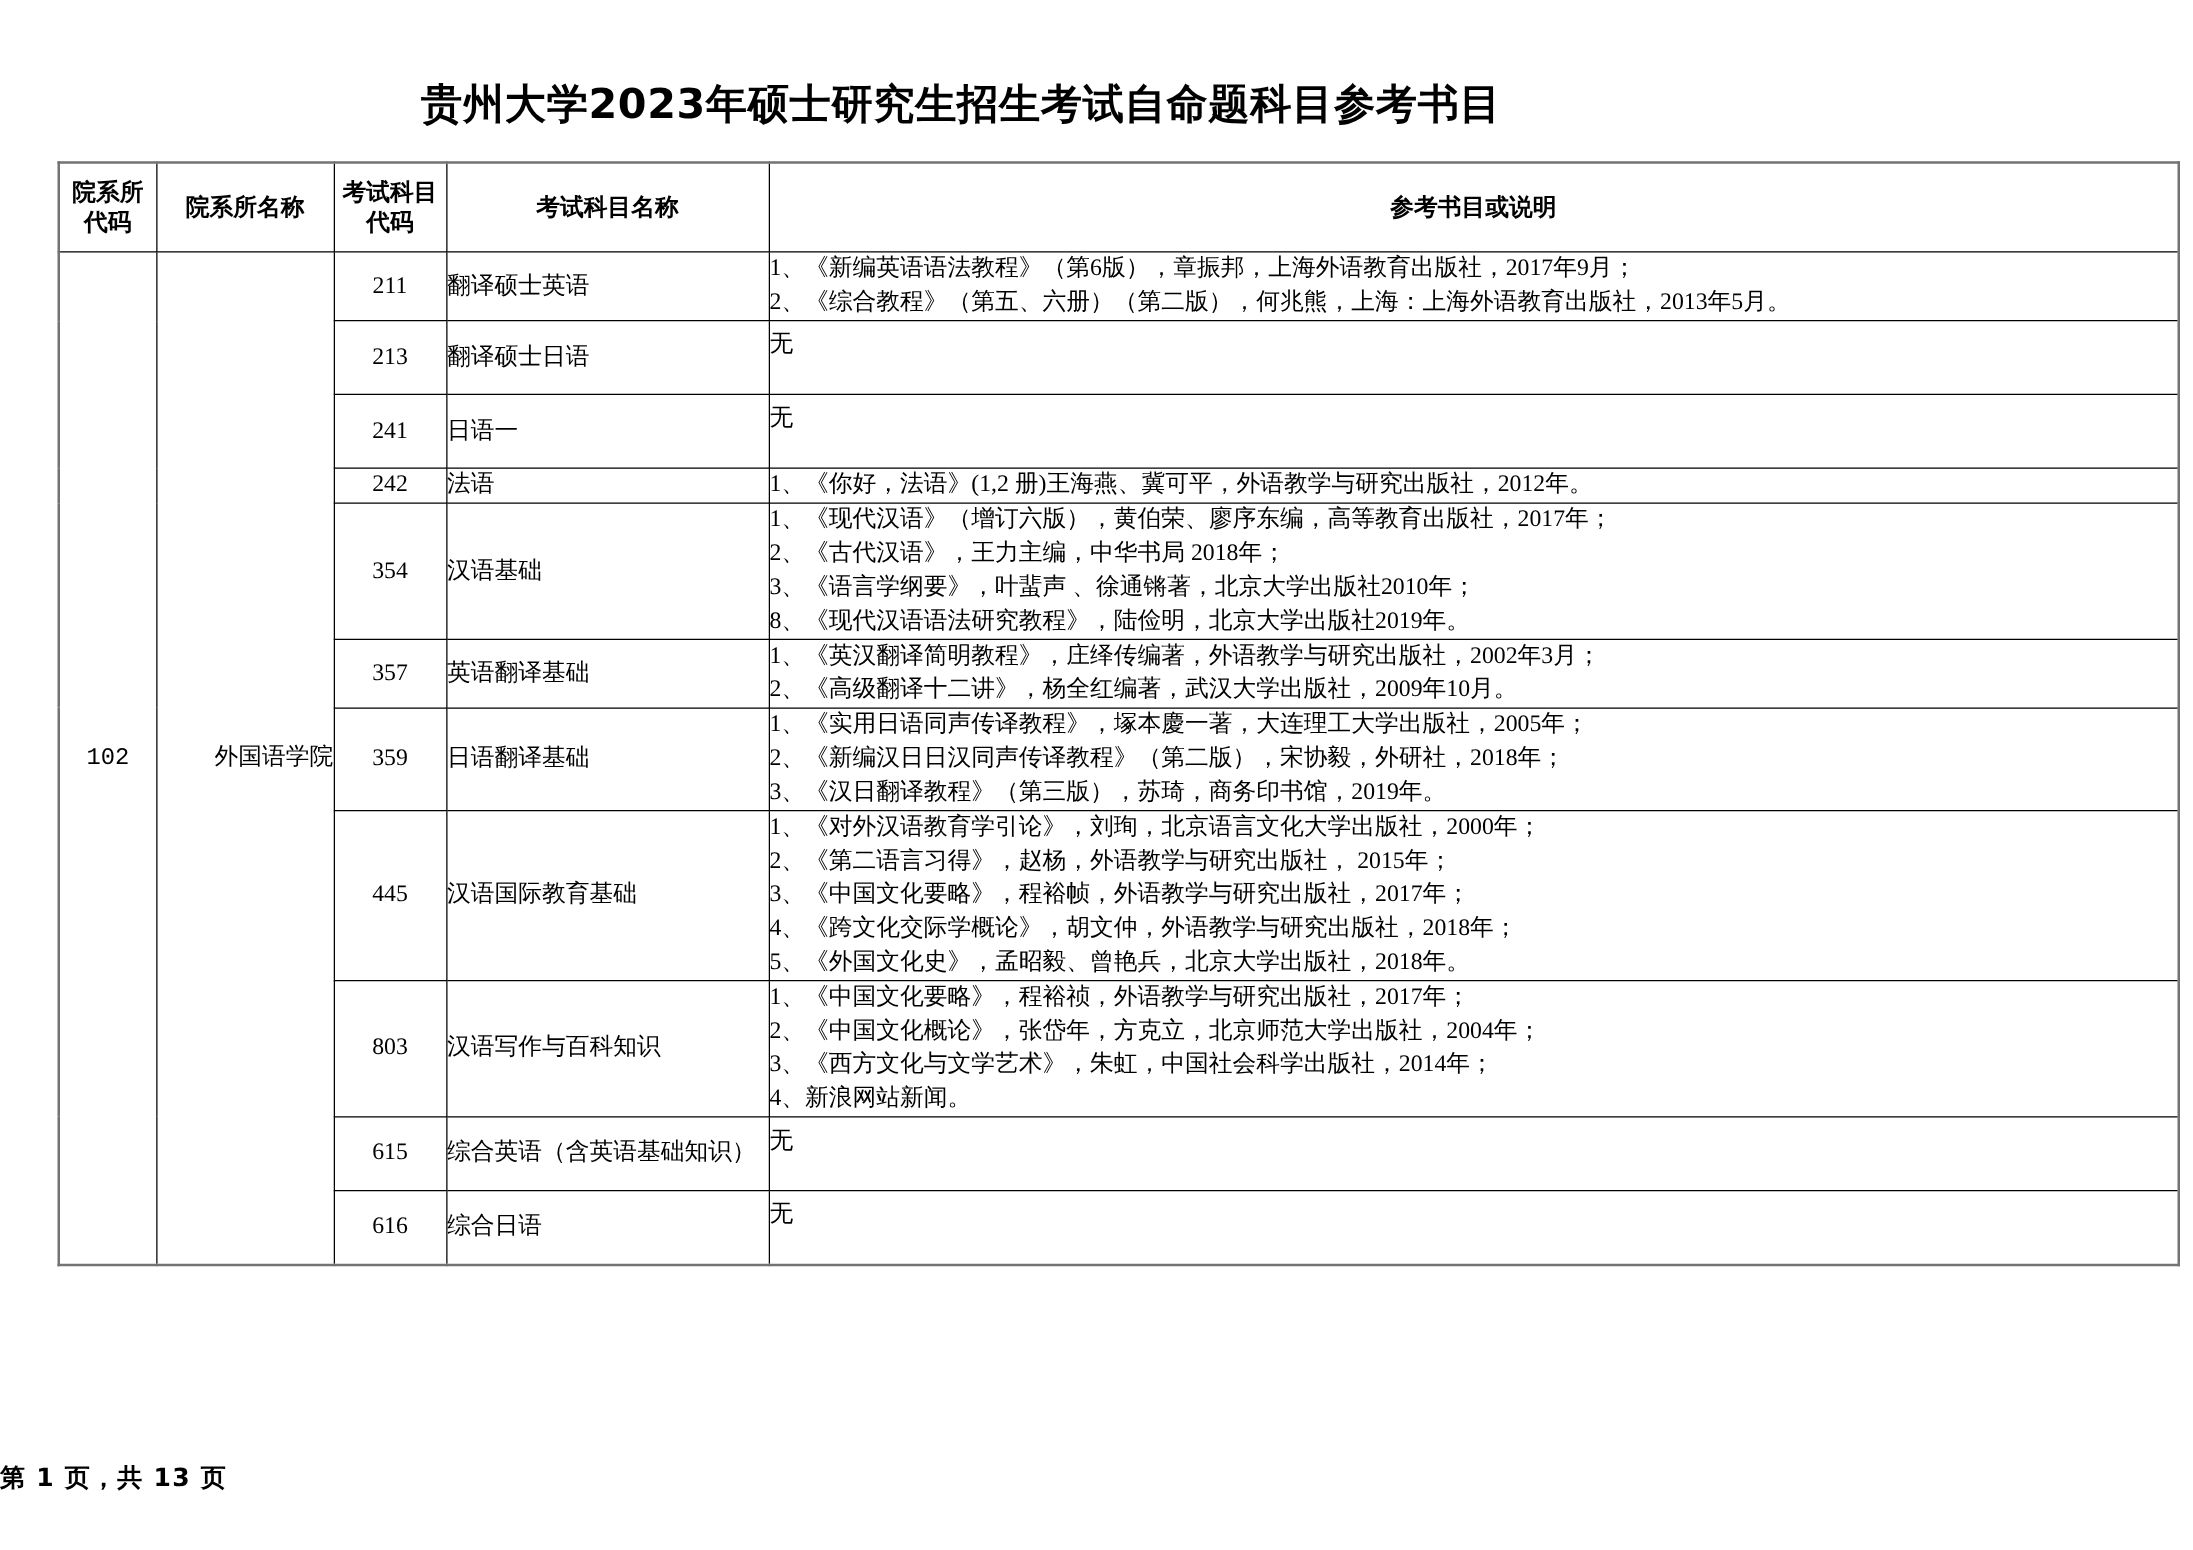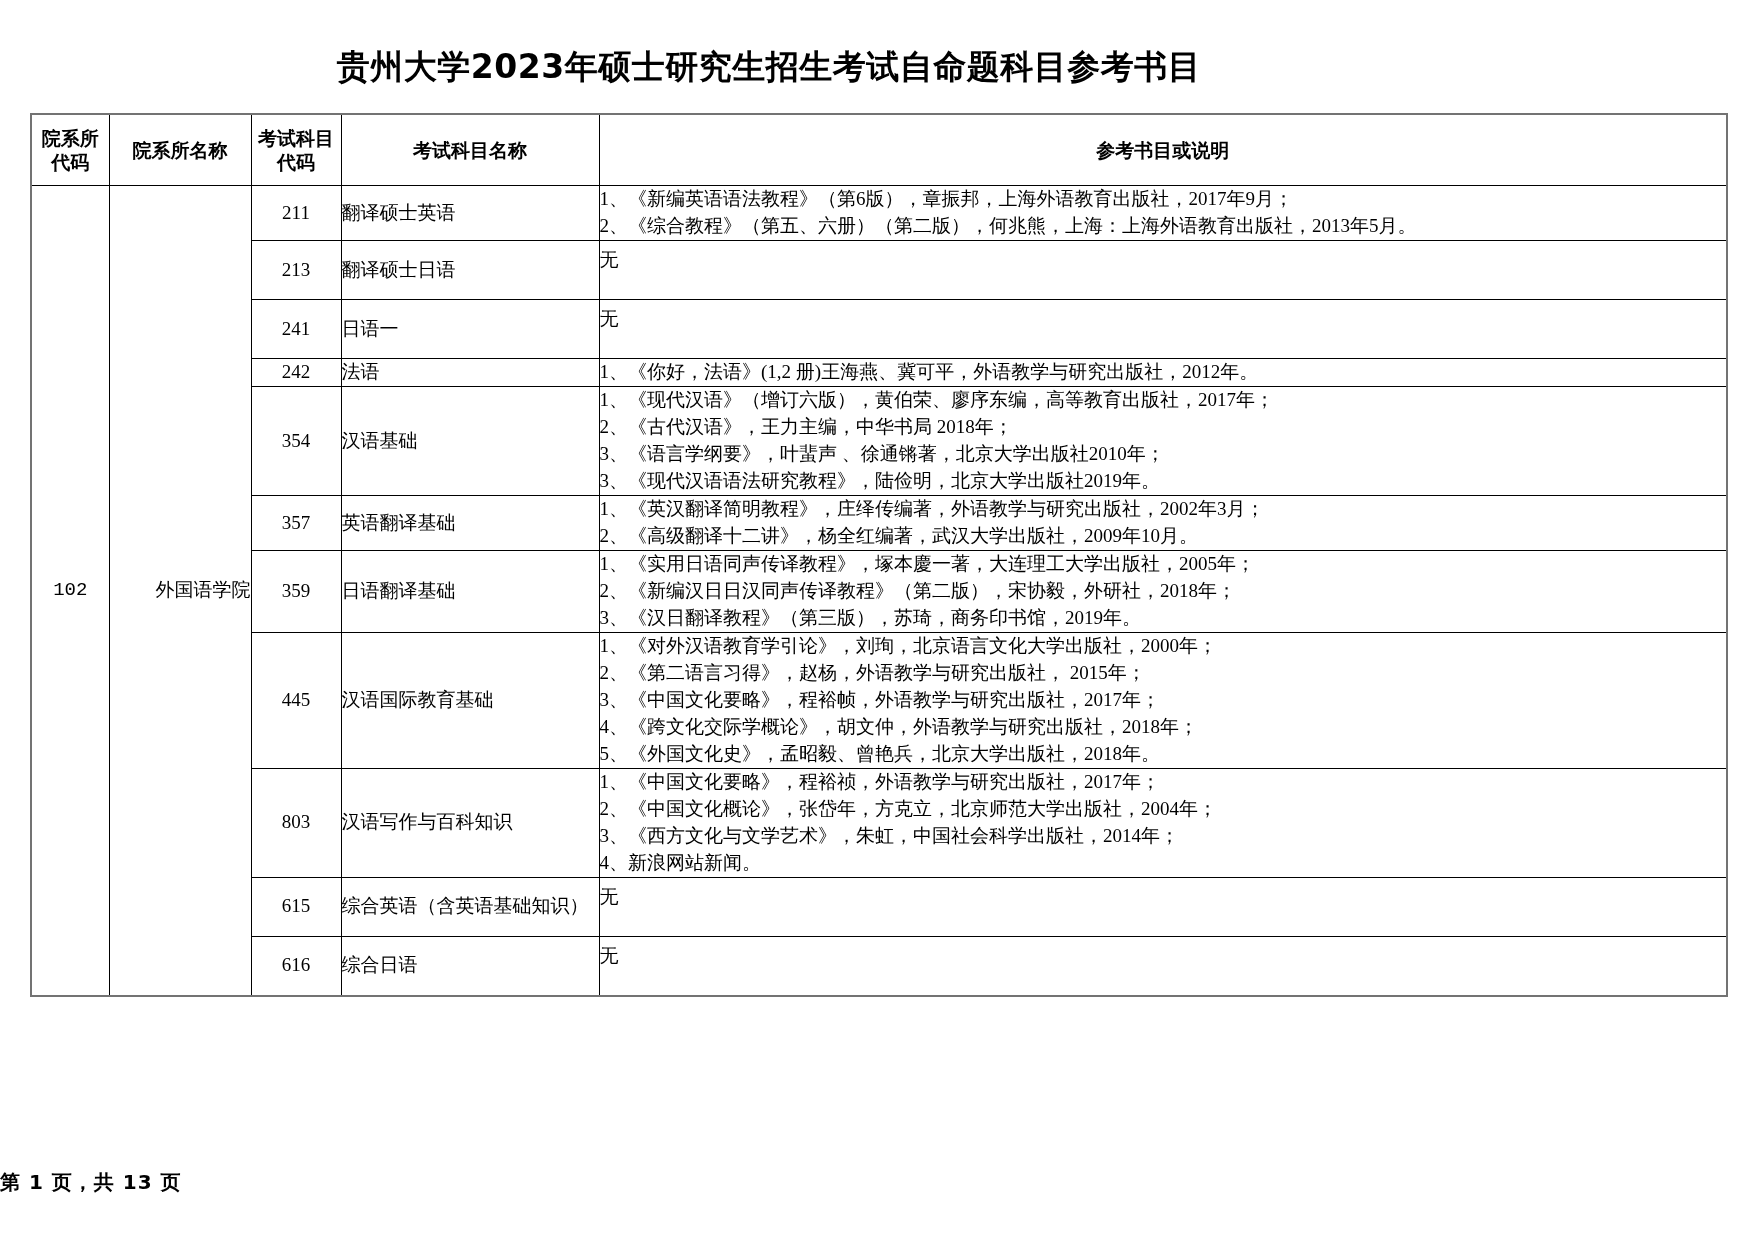--- a/index.html
+++ b/index.html
@@ -12,21 +12,21 @@
     height: 1240px;
     font-family: "Liberation Serif", "DejaVu Serif", serif;
     color: #000000;
     position: relative;
     overflow: hidden;
   }
   .page {
     width: 1538px;
     height: 1240px;
     box-sizing: border-box;
-    padding: 0;
+    padding: 16px;
     position: relative;
   }
   .doc-title {
     text-align: center;
     font-family: "DejaVu Sans", "Liberation Sans", sans-serif;
     font-weight: bold;
     font-size: 33px;
     letter-spacing: 0.5px;
     margin: 0;
     padding-top: 46px;
@@ -177,21 +177,21 @@
               <span class="bline">1、《你好，法语》(1,2 册)王海燕、冀可平，外语教学与研究出版社，2012年。</span>
             </td>
           </tr>
           <tr>
             <td class="subjcode">354</td>
             <td class="subjname">汉语基础</td>
             <td class="books">
               <span class="bline">1、《现代汉语》（增订六版），黄伯荣、廖序东编，高等教育出版社，2017年；</span>
               <span class="bline">2、《古代汉语》，王力主编，中华书局 2018年；</span>
               <span class="bline">3、《语言学纲要》，叶蜚声 、徐通锵著，北京大学出版社2010年；</span>
-              <span class="bline">3、《现代汉语语法研究教程》，陆俭明，北京大学出版社2019年。</span>
+              <span class="bline">8、《现代汉语语法研究教程》，陆俭明，北京大学出版社2019年。</span>
             </td>
           </tr>
           <tr>
             <td class="subjcode">357</td>
             <td class="subjname">英语翻译基础</td>
             <td class="books">
               <span class="bline">1、《英汉翻译简明教程》，庄绎传编著，外语教学与研究出版社，2002年3月；</span>
               <span class="bline">2、《高级翻译十二讲》，杨全红编著，武汉大学出版社，2009年10月。</span>
             </td>
           </tr>

